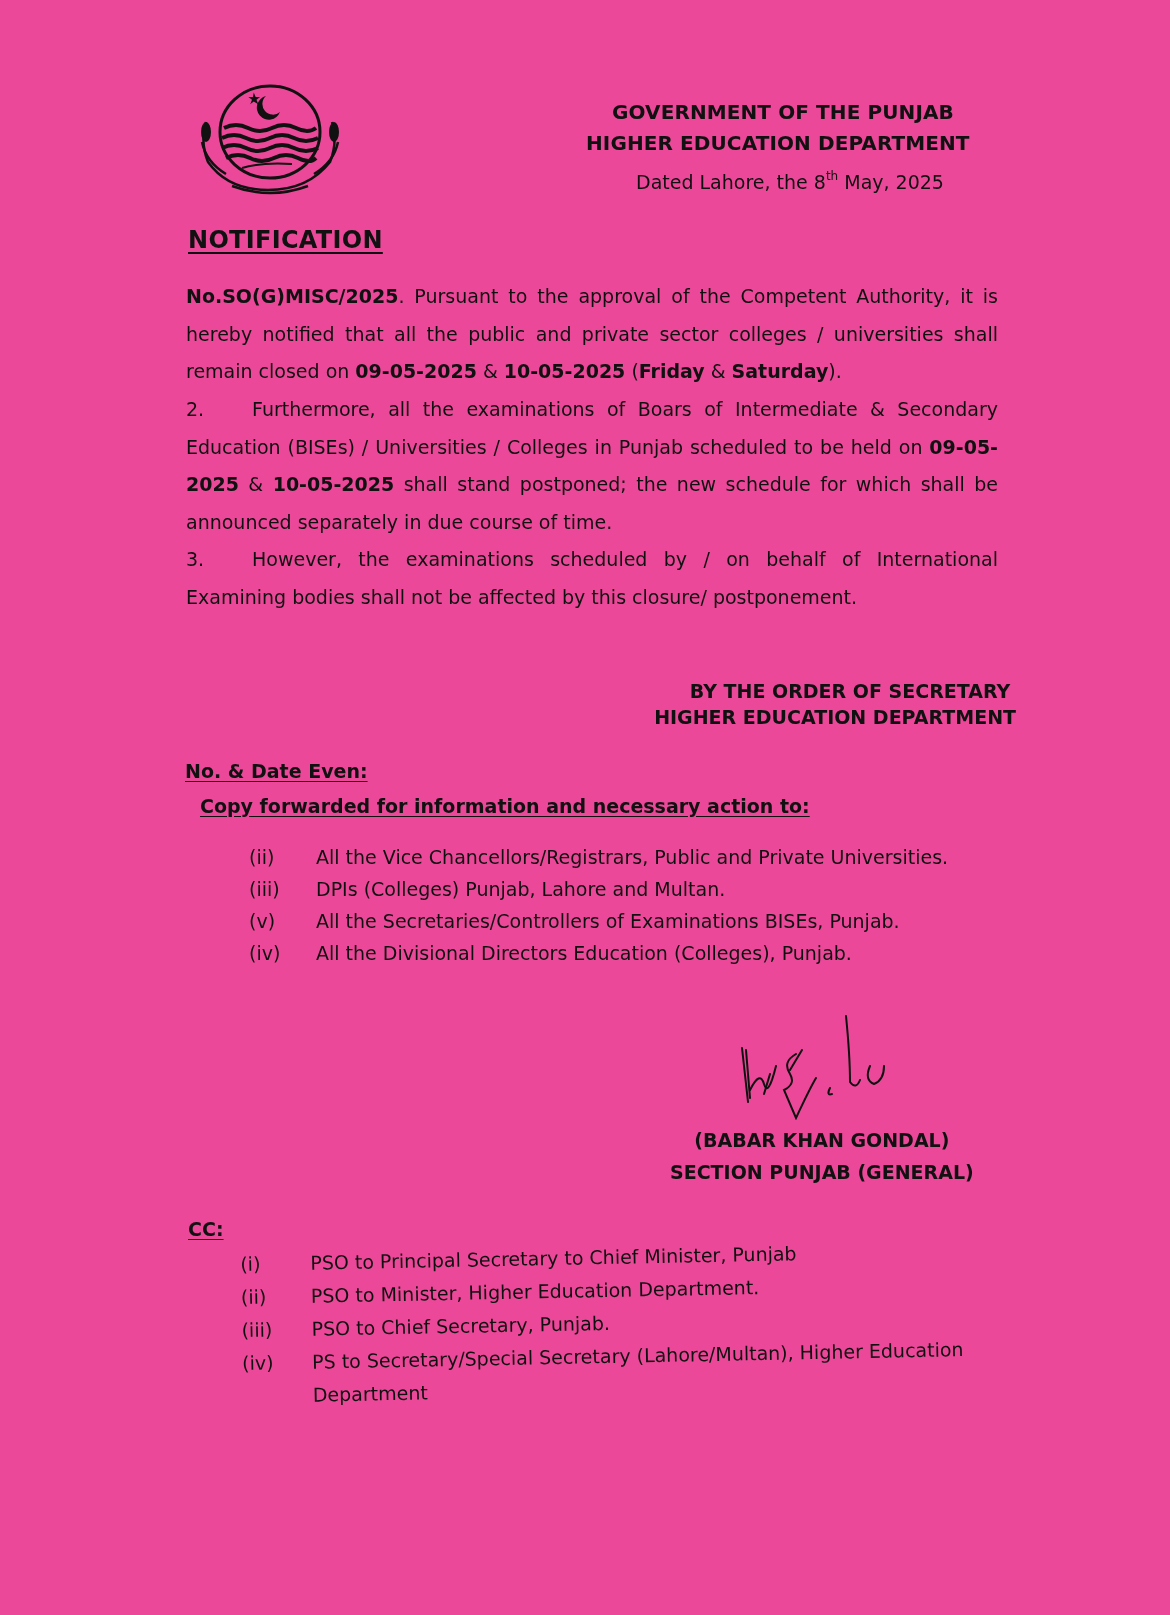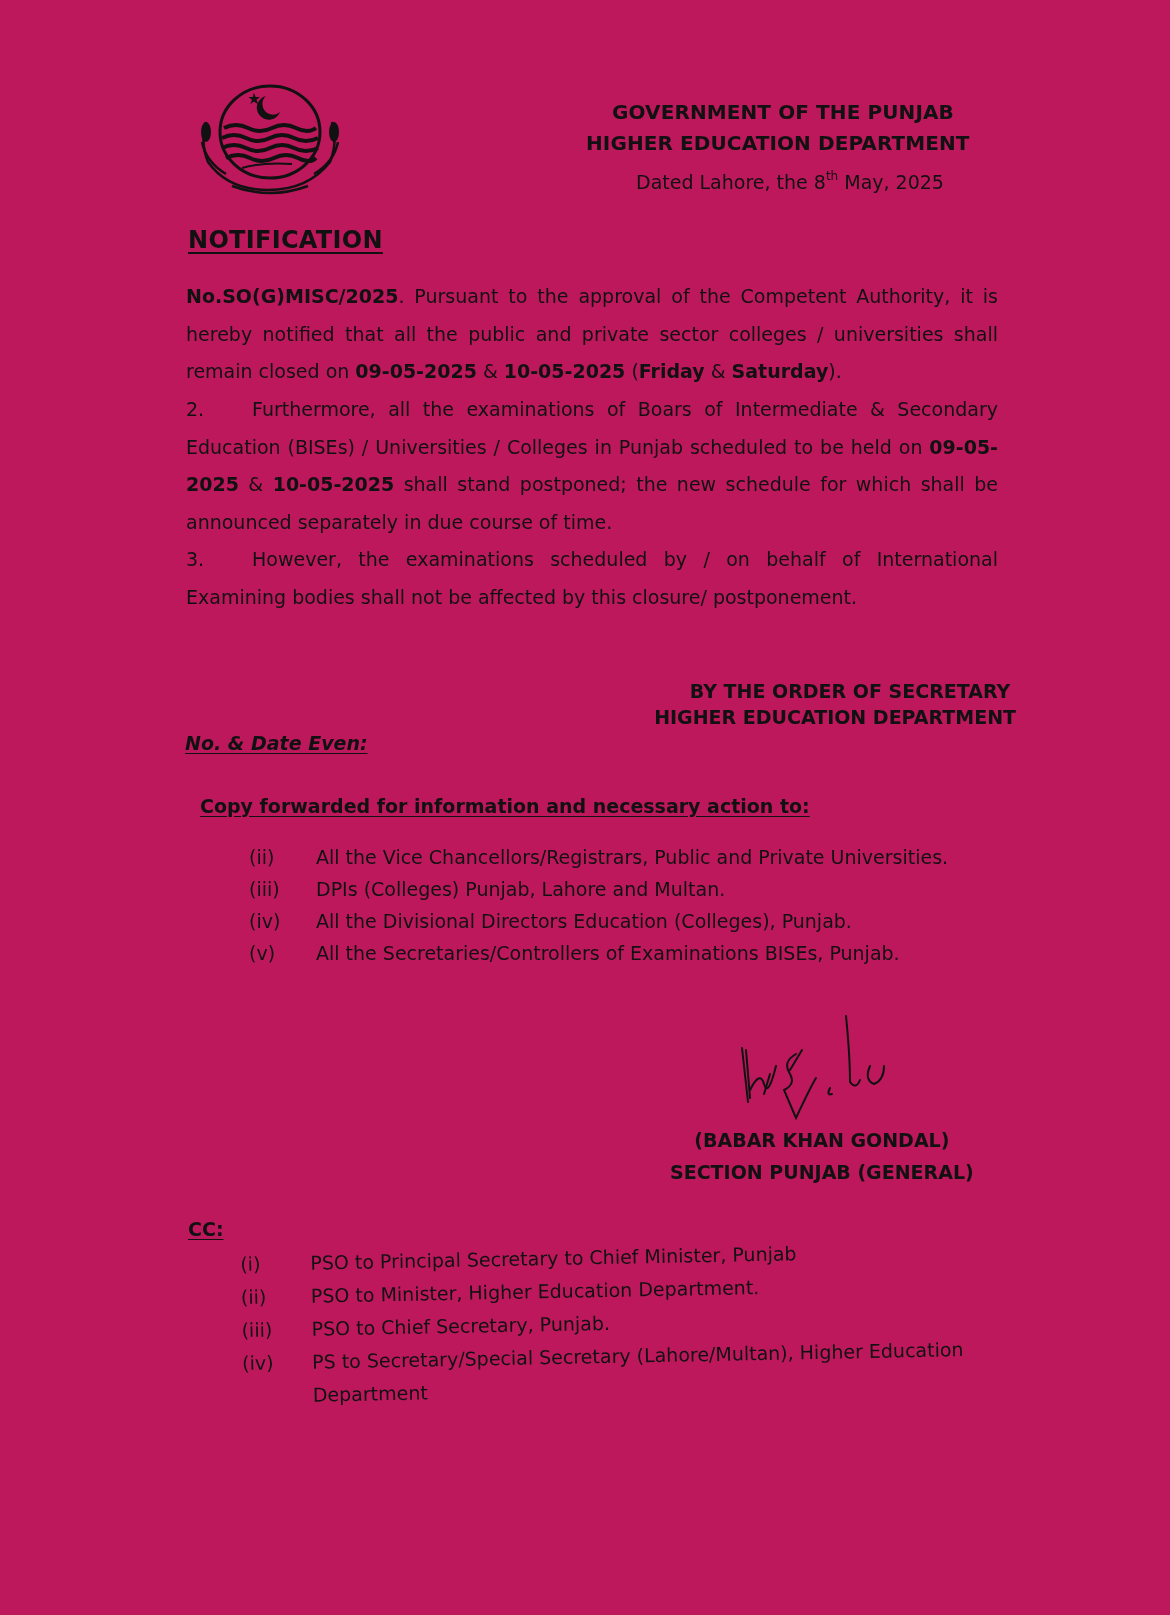--- a/index.html
+++ b/index.html
@@ -1,20 +1,20 @@
 <!DOCTYPE html>
 <html><head>
 <meta charset="utf-8">
 <style>
   html, body { margin: 0; padding: 0; background: #ffffff; }
   body {
     width: 1170px; height: 1615px; position: relative; overflow: hidden;
     font-family: "DejaVu Sans", sans-serif; color: #111111;
   }
-  .page { position: absolute; left: 0; top: 0; width: 1170px; height: 1615px; background: #be185d; }
+  .page { position: absolute; left: 0; top: 0; width: 1170px; height: 1615px; background: #ec4899; }
   .abs { position: absolute; }
 
   
   .logo { left: 192px; top: 82px; width: 156px; height: 116px; }
   .hdr-line { font-weight: bold; font-size: 20px; letter-spacing: 0.1px; white-space: nowrap; }
   .hdr1 { left: 612px; top: 100px; }
   .hdr2 { left: 586px; top: 131px; }
   .dated { left: 636px; top: 169px; font-size: 19px; white-space: nowrap; }
   .dated sup { font-size: 12px; vertical-align: 9px; }
 
@@ -26,21 +26,21 @@
   .p2 { top: 391px; }
   .p3 { top: 541px; }
   .num { display: inline-block; width: 66px; }
   b { font-weight: bold; }
 
   .order { right: 154px; top: 678px; text-align: center; font-weight: bold; font-size: 19px; line-height: 26px; }
   .order div { white-space: nowrap; }
   .order .o1 { padding-left: 30px; }
 
   .ul-head { font-weight: bold; font-size: 19px; text-decoration: underline; text-underline-offset: 3px; white-space: nowrap; }
-  .no-date { left: 185px; top: 732px; font-style: italic; }
+  .no-date { left: 185px; top: 760px; }
   .copy-fwd { left: 200px; top: 795px; }
 
   .list { left: 249px; top: 841px; font-size: 19px; }
   .list .row { height: 32px; line-height: 32px; white-space: nowrap; }
   .list .lbl { display: inline-block; width: 67px; }
 
   .signature { left: 720px; top: 1010px; width: 200px; height: 110px; }
   .sig-block { left: 670px; top: 1124px; text-align: center; font-weight: bold; font-size: 19px; line-height: 32px; }
   .sig-block div { white-space: nowrap; }
 
@@ -94,22 +94,22 @@
     <div class="o1">BY THE ORDER OF SECRETARY</div>
     <div>HIGHER EDUCATION DEPARTMENT</div>
   </div>
 
   <div class="abs ul-head no-date">No. &amp; Date Even:</div>
   <div class="abs ul-head copy-fwd">Copy forwarded for information and necessary action to:</div>
 
   <div class="abs list">
     <div class="row"><span class="lbl">(ii)</span><span>All the Vice Chancellors/Registrars, Public and Private Universities.</span></div>
     <div class="row"><span class="lbl">(iii)</span><span>DPIs (Colleges) Punjab, Lahore and Multan.</span></div>
+    <div class="row"><span class="lbl">(v)</span><span>All the Secretaries/Controllers of Examinations BISEs, Punjab.</span></div>
     <div class="row"><span class="lbl">(iv)</span><span>All the Divisional Directors Education (Colleges), Punjab.</span></div>
-    <div class="row"><span class="lbl">(v)</span><span>All the Secretaries/Controllers of Examinations BISEs, Punjab.</span></div>
   </div>
 
   <div class="abs signature">
     <svg width="200" height="110" viewBox="0 0 200 110">
       <g fill="none" stroke="#111" stroke-width="2" stroke-linecap="round">
         <path d="M22 38 L28 92"></path>
         <path d="M26 40 L30 88"></path>
         <path d="M30 80 q10 -20 14 -6 q4 14 12 -18"></path>
         <path d="M44 84 L50 64"></path>
         <path d="M76 44 q-14 8 -6 20 q6 10 -6 16 q6 14 12 28 q14 -30 20 -40"></path>

